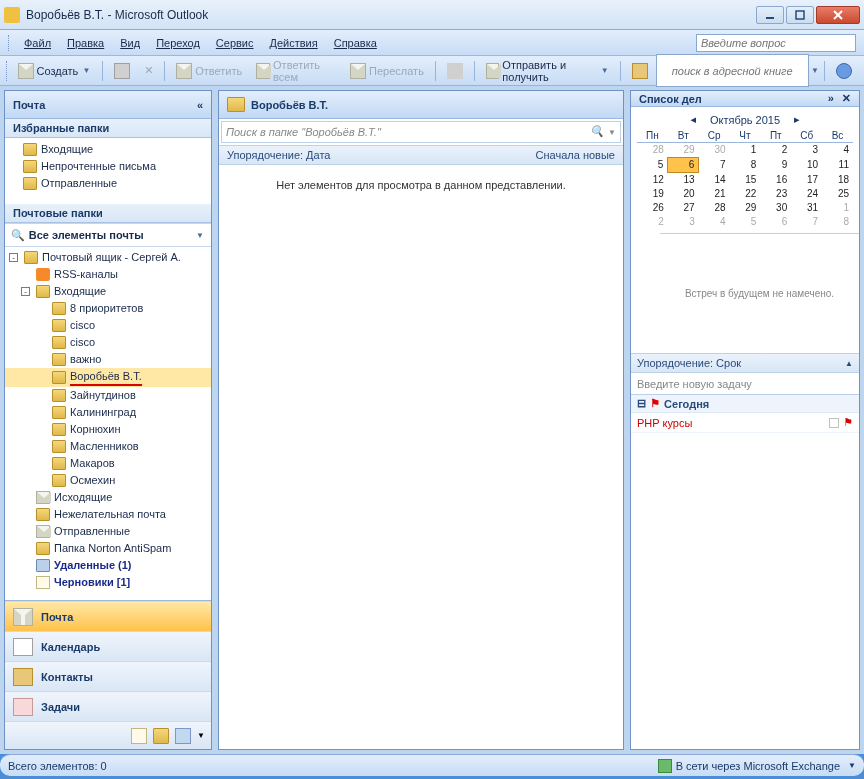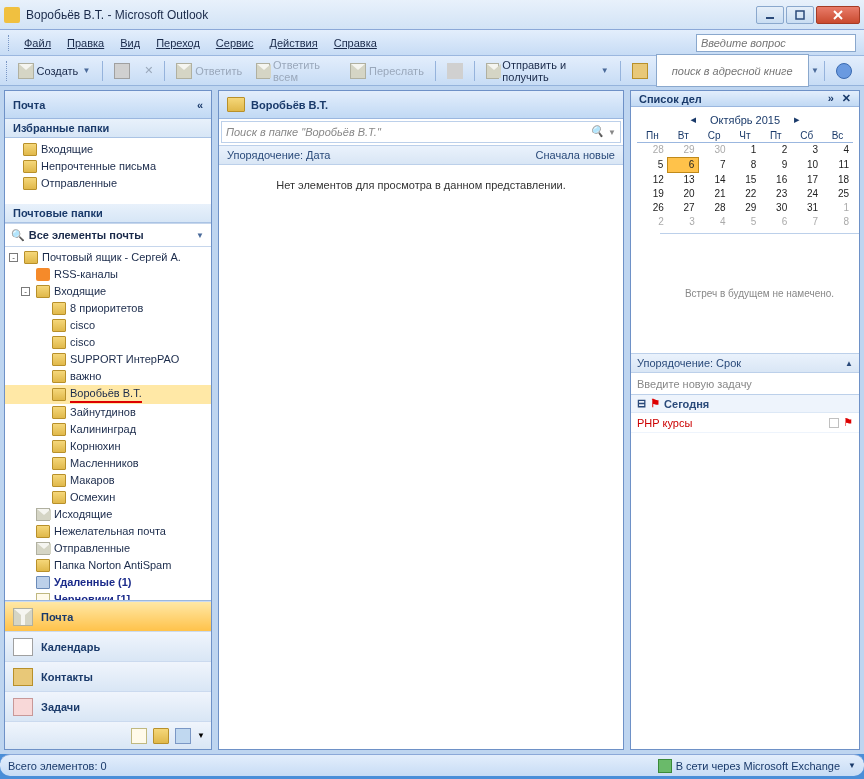--- a/index.html
+++ b/index.html
@@ -242,25 +242,20 @@
           <span>cisco</span>
         </div>
         <div class="tree-item lvl2">
           <span class="pm sp"></span>
           <span class="ico i-folder"></span>
           <span>cisco</span>
         </div>
         <div class="tree-item lvl2">
           <span class="pm sp"></span>
           <span class="ico i-folder"></span>
-          <span>SUPPORT ИнтерРАО</span>
-        </div>
-        <div class="tree-item lvl2">
-          <span class="pm sp"></span>
-          <span class="ico i-folder"></span>
           <span>важно</span>
         </div>
         <div class="tree-item lvl2 selected">
           <span class="pm sp"></span>
           <span class="ico i-folder"></span>
           <span class="underline">Воробьёв В.Т.</span>
         </div>
         <div class="tree-item lvl2">
           <span class="pm sp"></span>
           <span class="ico i-folder"></span>

